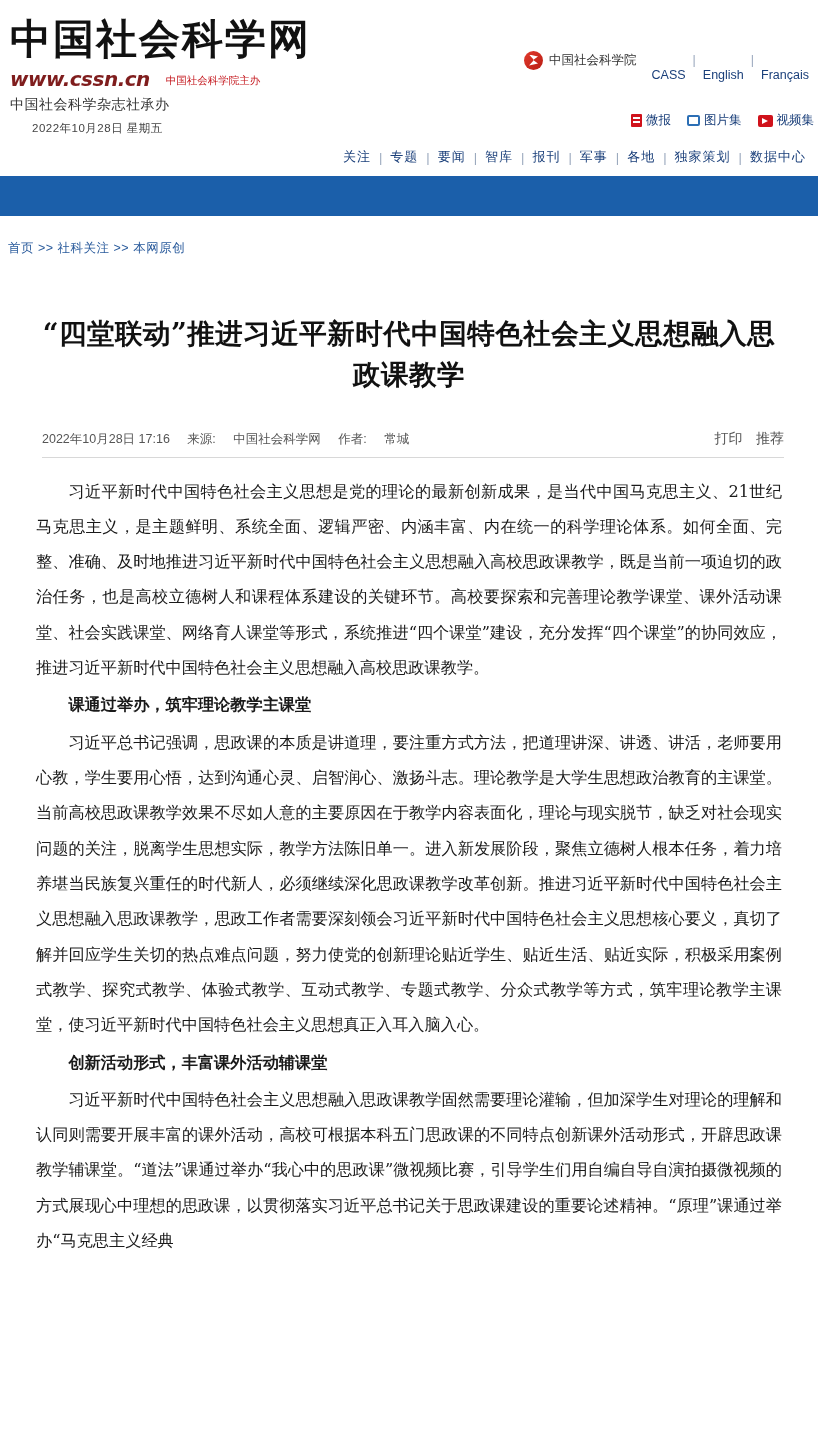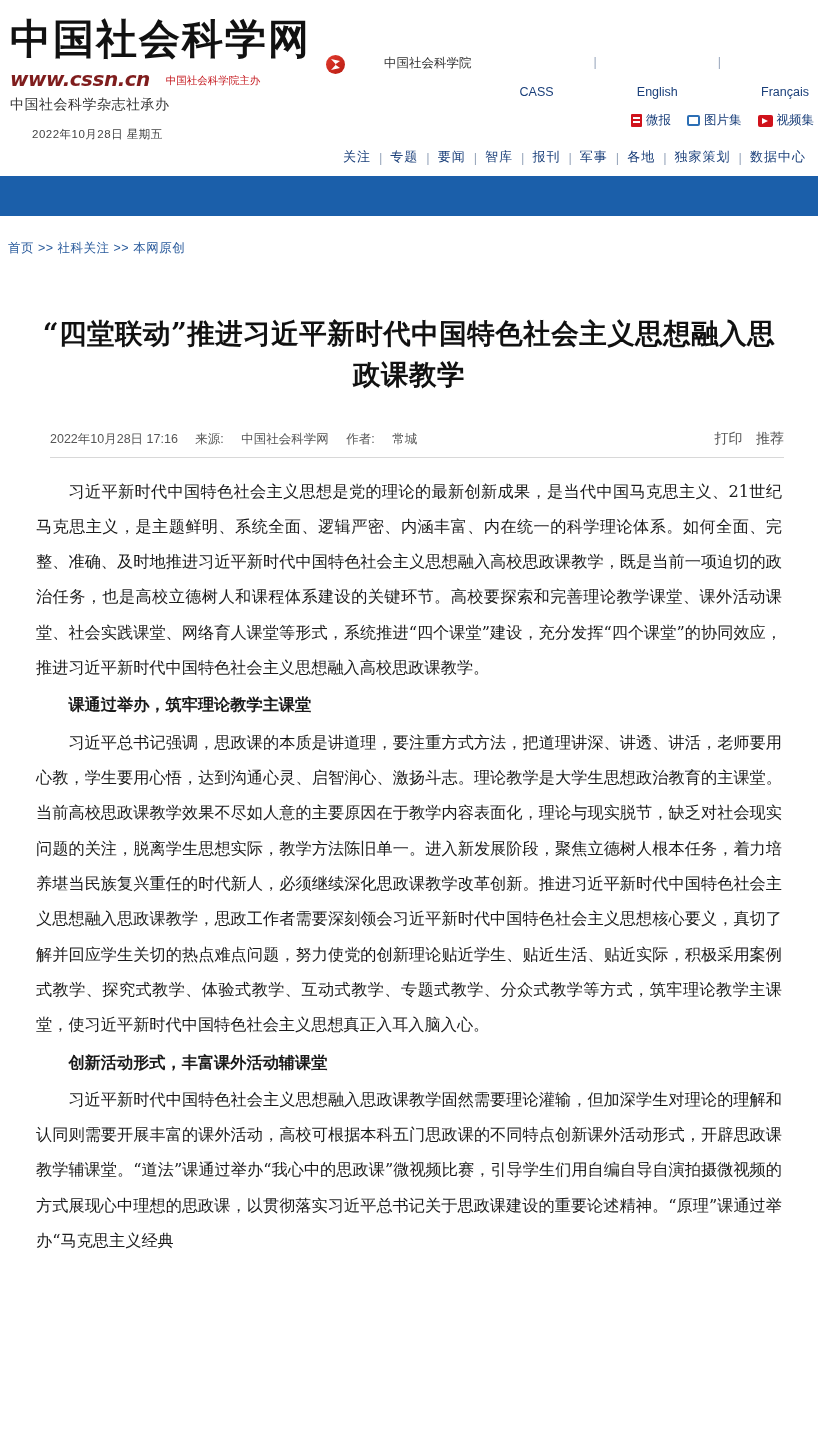--- a/index.html
+++ b/index.html
@@ -59,35 +59,34 @@
   }
   .logo-sponsor {
     font-size: 14px;
     color: #333;
     margin-top: 5px;
     letter-spacing: 0.5px;
   }
   .logo-date {
     font-size: 11.5px;
     color: #444;
-    margin-top: 13px;
+    margin-top: 7px;
     margin-left: 22px;
     letter-spacing: 0.5px;
   }
 
   
   .top-links {
     position: absolute;
     right: 2px;
-    top: 55px;
-    display: flex;
-    align-items: flex-start;
+    top: 38px;
+    display: flex;
+    align-items: center;
     font-size: 12.5px;
     color: #1a3f7a;
-    gap: 33px;
   }
   .cass-badge {
     width: 19px; height: 19px;
     border-radius: 50%;
     background: linear-gradient(135deg,#e23b2e,#b81c12);
     margin-right: 6px;
     position: relative;
     display: inline-block;
   }
   .cass-badge:after {
@@ -186,21 +185,21 @@
     margin: 56px 14px 0 14px;
     font-family: "DejaVu Serif", serif;
     font-weight: bold;
     font-size: 27.5px;
     line-height: 1.5;
     color: #111;
     text-align: center;
     letter-spacing: 0.5px;
   }
   .meta-bar {
-    margin: 34px 8px 0 24px;
+    margin: 34px 8px 0 16px;
     padding-bottom: 9px;
     border-bottom: 1px solid #d8d8d8;
     display: flex;
     align-items: flex-end;
     justify-content: space-between;
     font-size: 12.5px;
     color: #555;
   }
   .meta-left span { margin-right: 14px; }
   .meta-right a {

